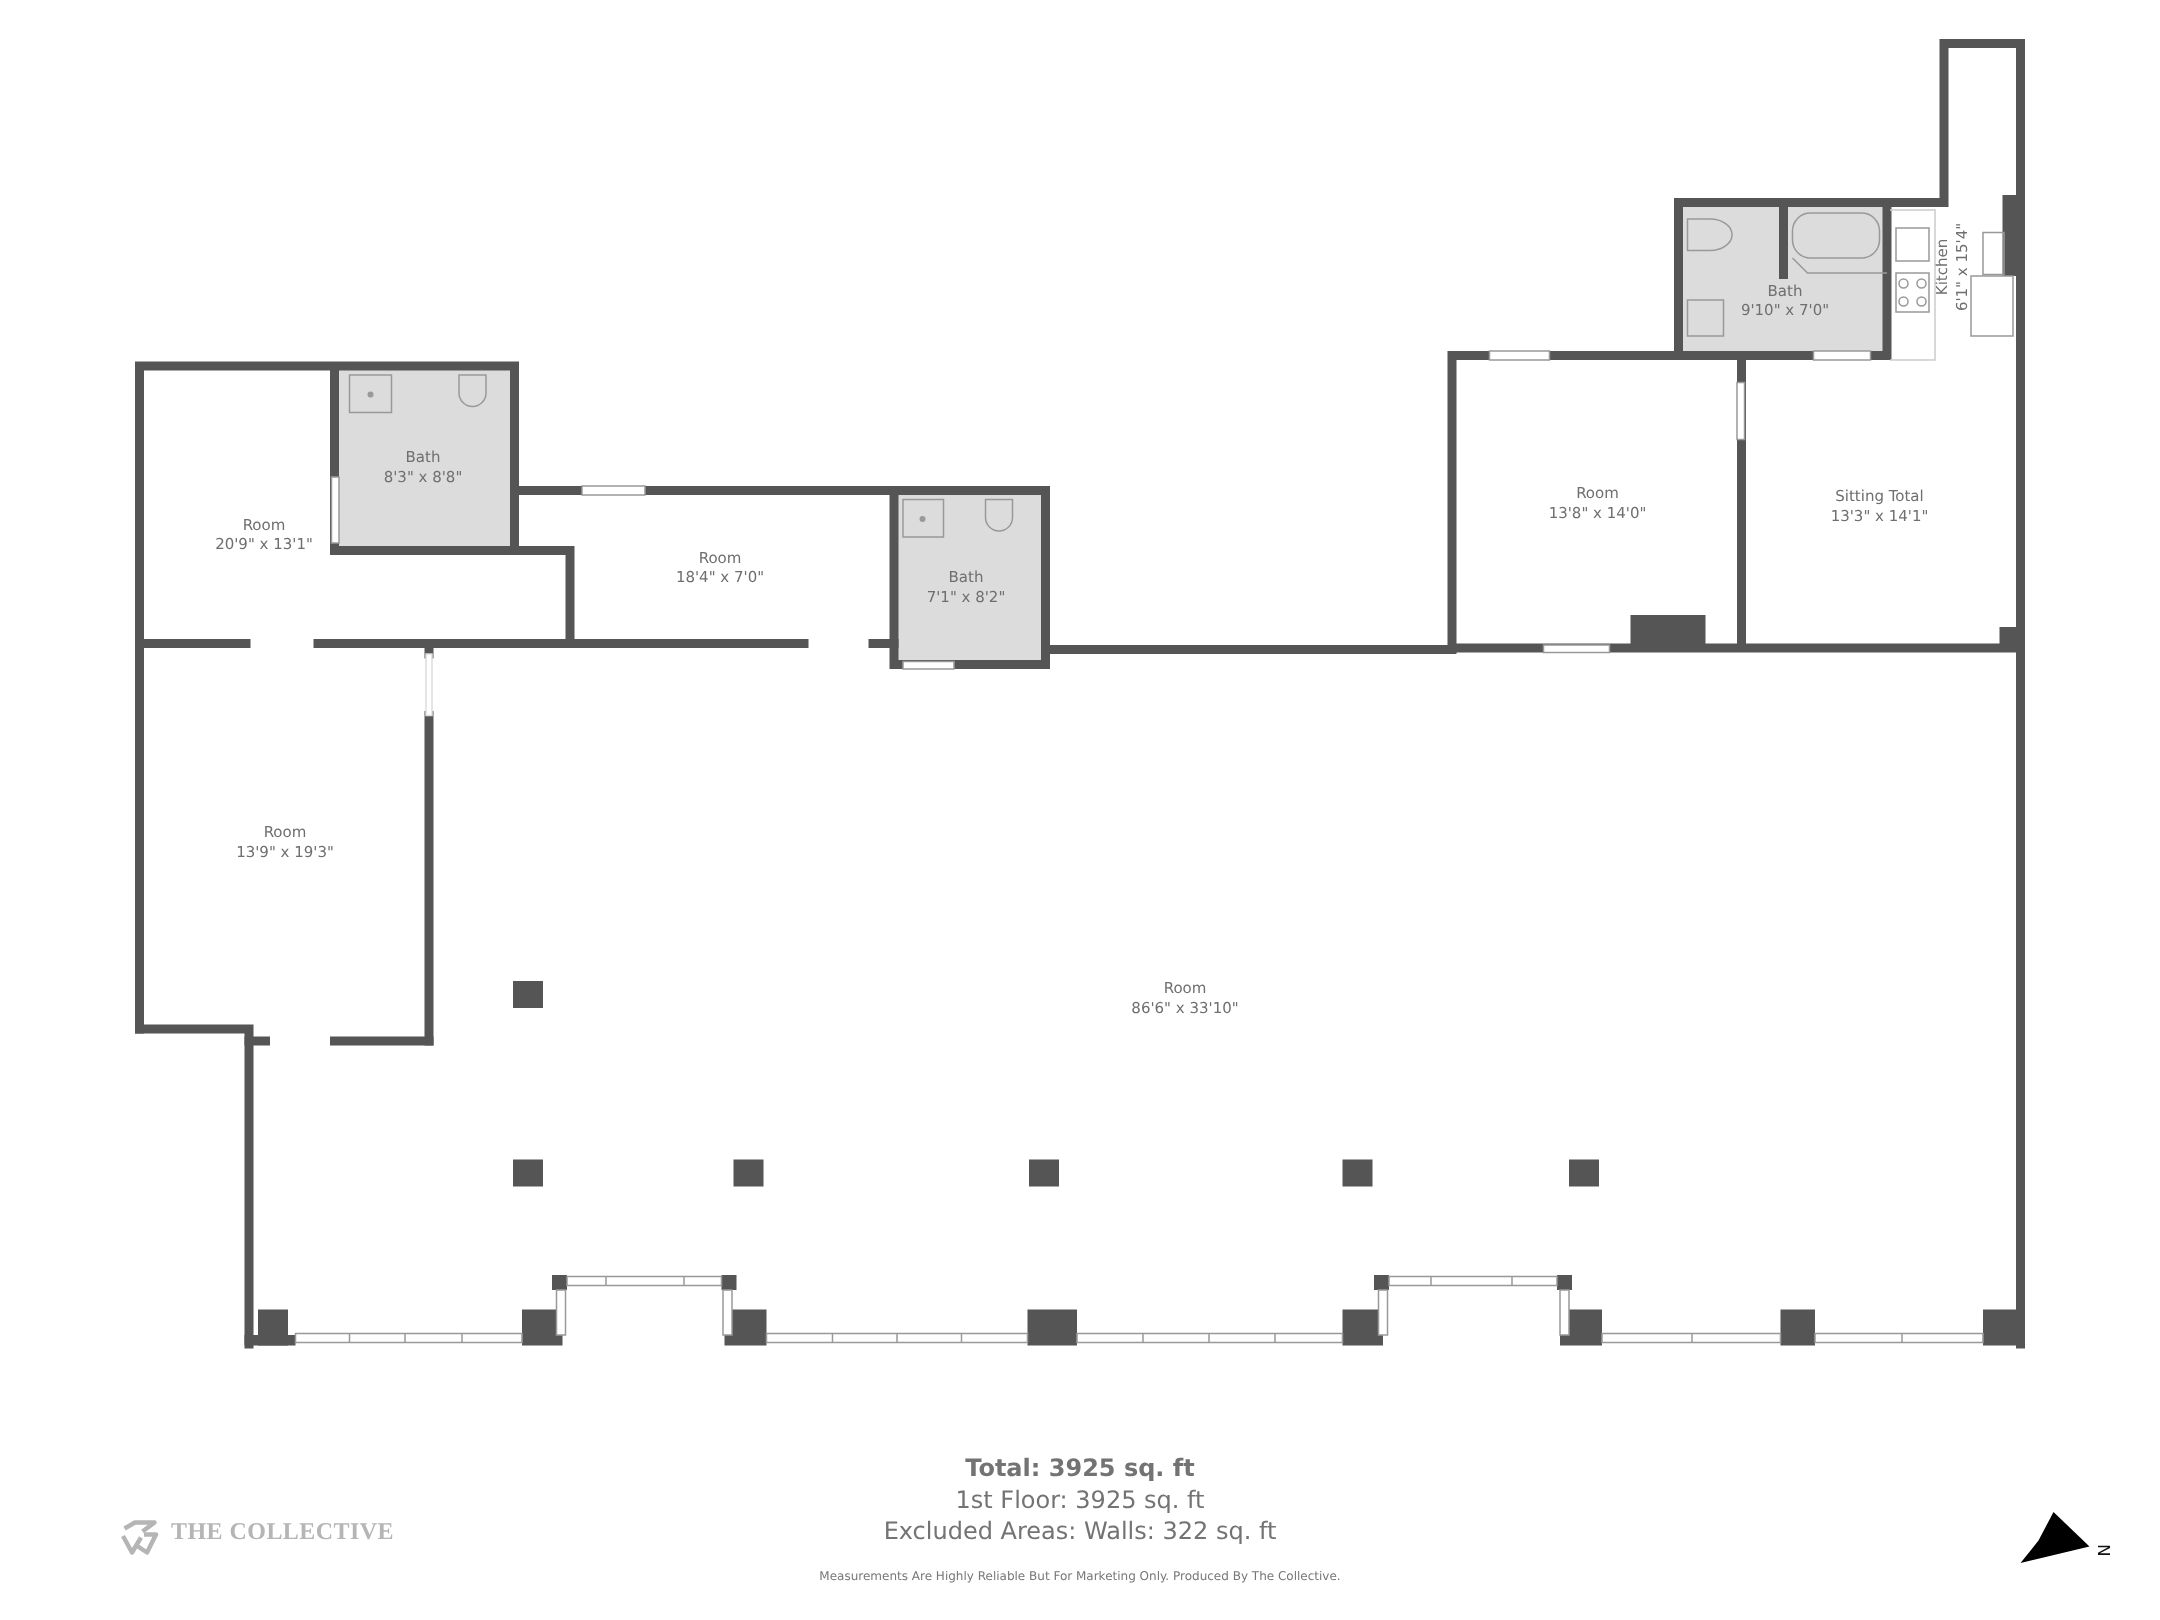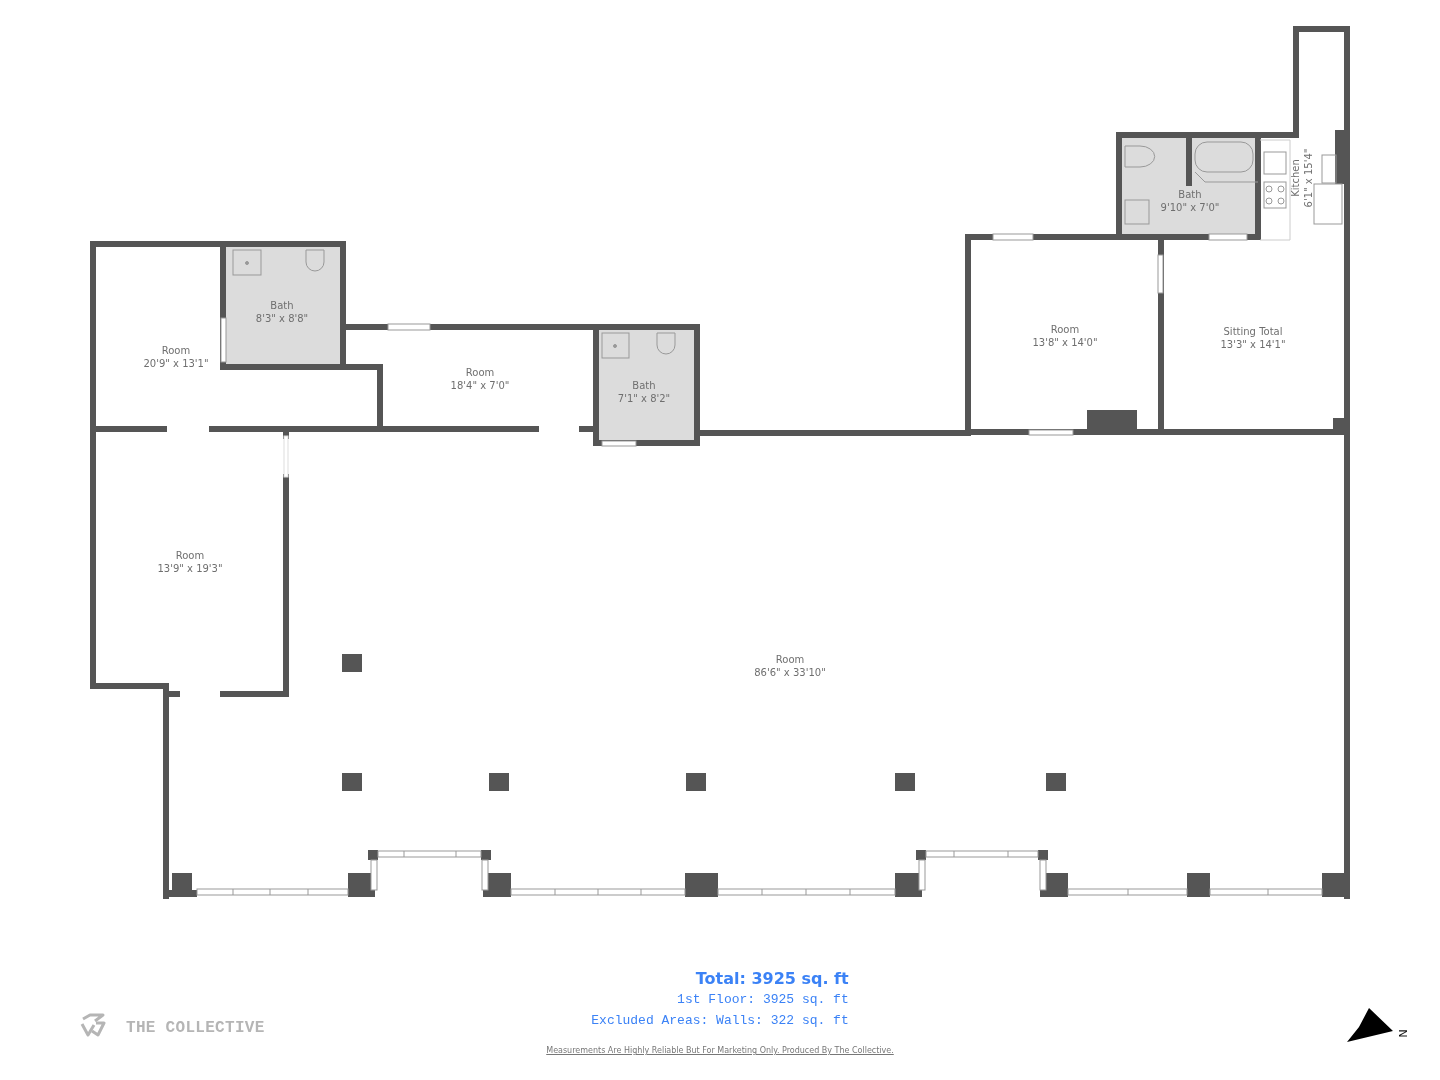--- a/index.html
+++ b/index.html
@@ -1,25 +1,25 @@
 <!DOCTYPE html>
 <html><head>
 <meta charset="utf-8">
 <style>
   html, body { margin: 0; padding: 0; background: #ffffff; }
   body { width: 1440px; height: 1080px; position: relative; overflow: hidden; font-family: "Liberation Sans", "DejaVu Sans", sans-serif; }
   #plan { position: absolute; left: 0; top: 0; width: 1440px; height: 1080px; }
   .lbl { position: absolute; transform: translate(-50%, -50%); text-align: center; color: #6f6f6f; font-family: "DejaVu Sans", sans-serif; font-size: 10px; line-height: 13px; white-space: nowrap; }
   .lbl span { display: block; }
   .kitchen-lbl { transform: translate(-50%, -50%) rotate(-90deg); }
-  .summary { position: absolute; left: 720px; top: 968px; transform: translateX(-50%); text-align: right; color: #3b82f6; font-family: "DejaVu Sans", sans-serif; }
+  .summary { position: absolute; left: 720px; top: 968px; transform: translateX(-50%); text-align: center; color: #737373; font-family: "DejaVu Sans", sans-serif; }
   .summary .total { font-weight: bold; font-size: 16px; line-height: 21px; }
-  .summary .line { font-size: 13px; line-height: 21px; font-family: Liberation Mono, monospace; }
-  .disclaimer { position: absolute; left: 720px; top: 1046px; transform: translateX(-50%); font-size: 8px; color: #777; font-family: "DejaVu Sans", sans-serif; white-space: nowrap; text-decoration: underline; }
-  .brand { position: absolute; left: 80px; top: 1013px; display: flex; align-items: flex-end; gap: 20px; color: #b5b5b5; font-family: Liberation Mono, monospace; font-weight: bold; font-size: 16px; letter-spacing: 0.3px; }
+  .summary .line { font-size: 16px; line-height: 21px; }
+  .disclaimer { position: absolute; left: 720px; top: 1046px; transform: translateX(-50%); font-size: 8px; color: #777; font-family: "DejaVu Sans", sans-serif; white-space: nowrap; }
+  .brand { position: absolute; left: 80px; top: 1013px; display: flex; align-items: flex-start; gap: 8px; color: #b5b5b5; font-family: Liberation Serif, serif; font-weight: bold; font-size: 16px; letter-spacing: 0.3px; }
   .compass { position: absolute; left: 1345px; top: 1005px; width: 70px; height: 40px; }
   .compass .n { position: absolute; left: 54px; top: 22px; font-size: 11px; font-family: "DejaVu Sans", sans-serif; transform: rotate(-90deg); color: #111; }
 </style>
 </head>
 <body>
 
 <svg id="plan" viewBox="0 0 1440 1080" xmlns="http://www.w3.org/2000/svg">
 
   <g fill="#dcdcdc">
     <rect x="225" y="246" width="116" height="121"></rect>

